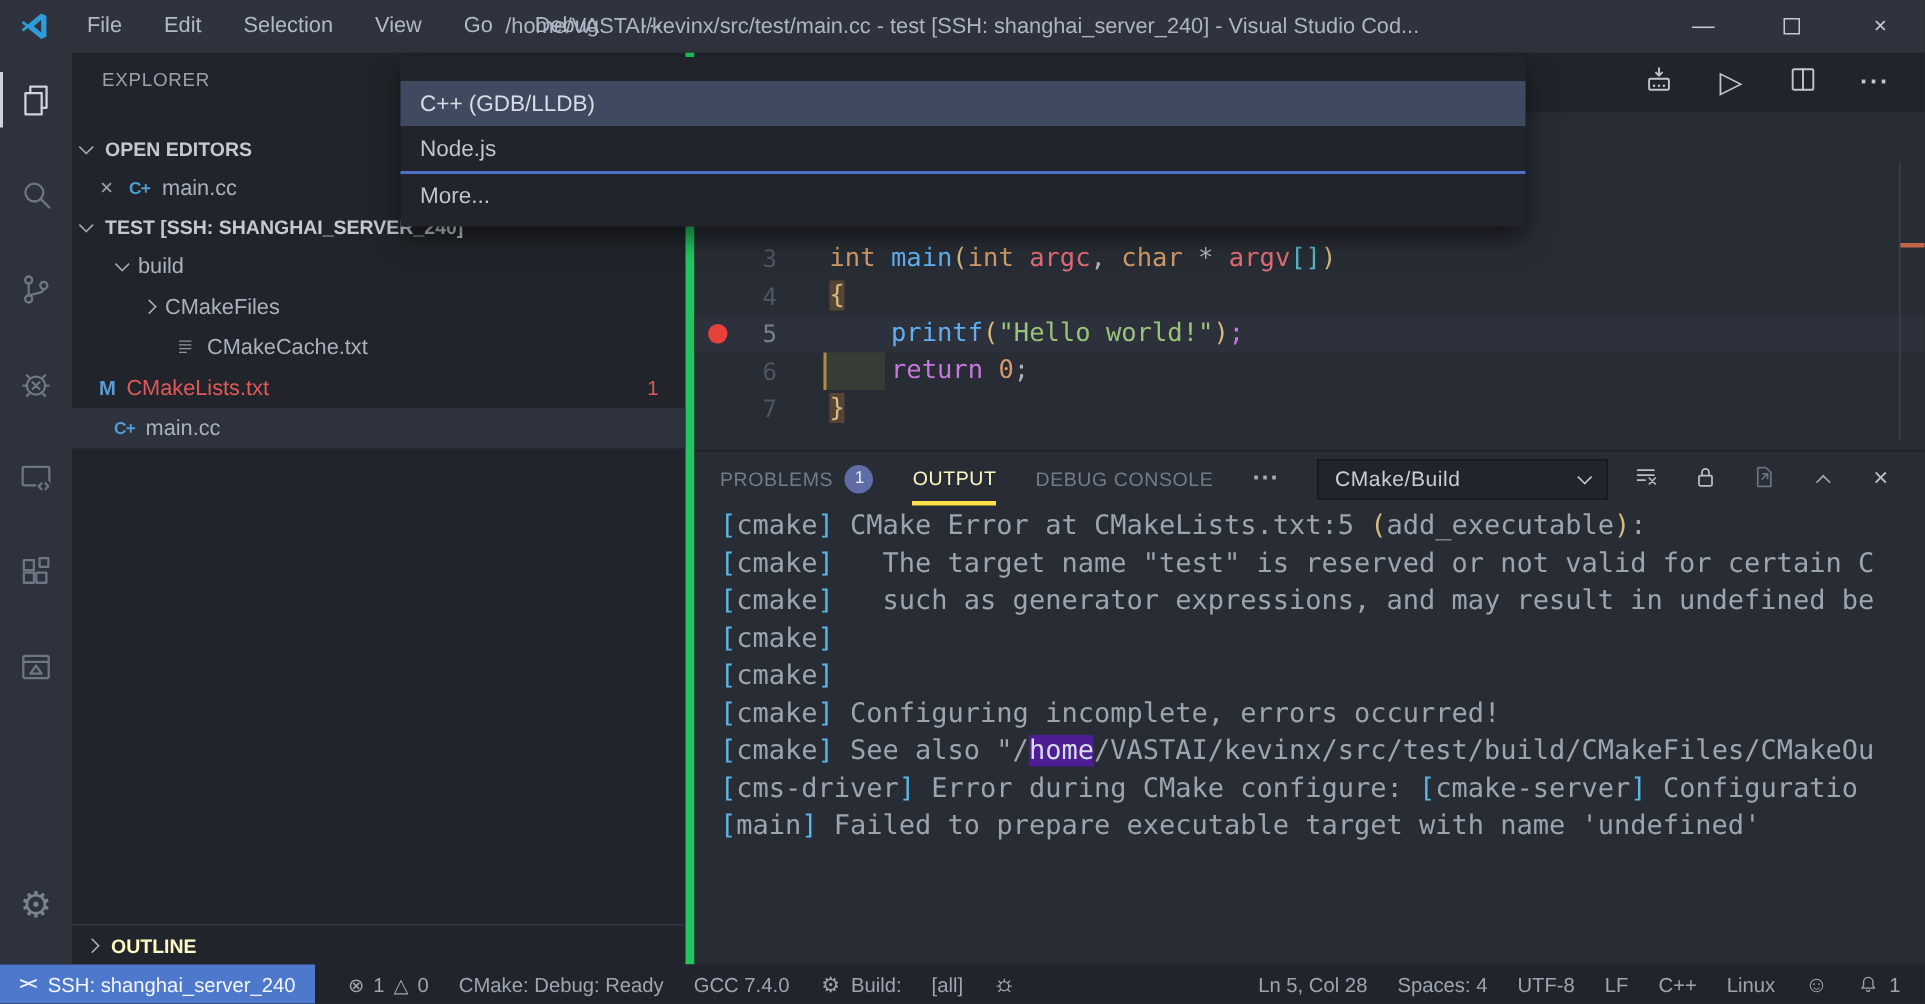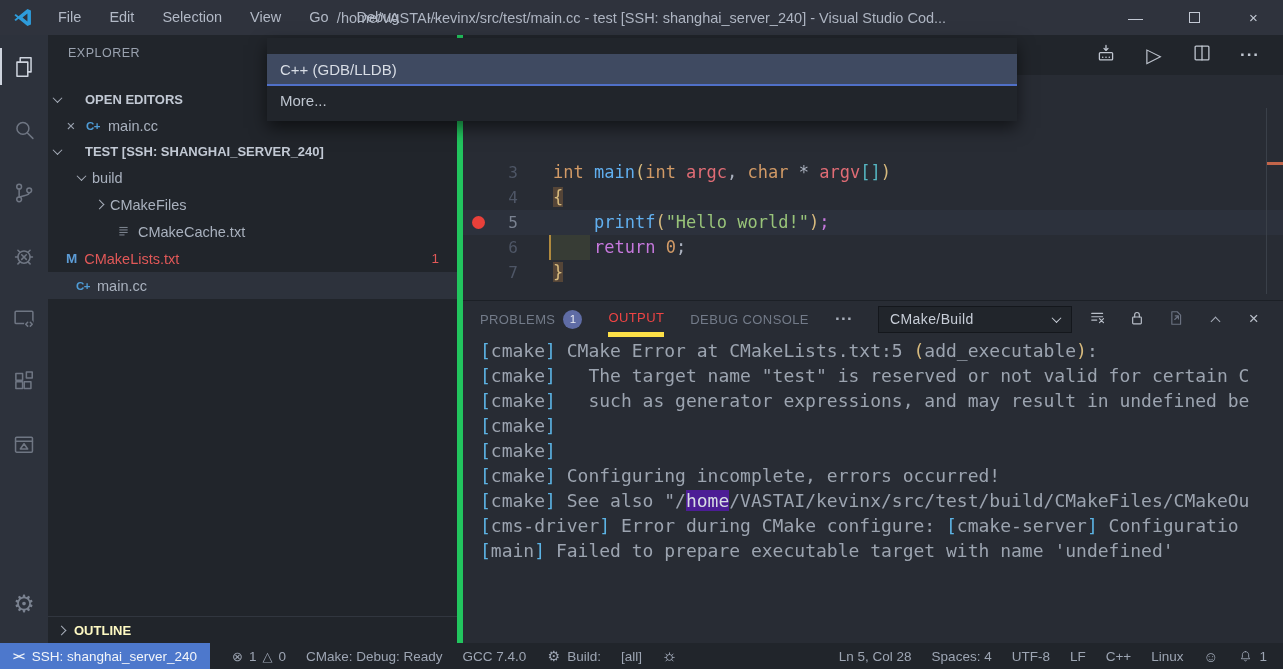--- a/index.html
+++ b/index.html
@@ -21,21 +21,21 @@
 #activitybar{position:absolute;left:0;top:35px;width:48px;height:608px;background:#2D323C;display:flex;flex-direction:column;align-items:center;z-index:2}
 .ab-item{width:48px;height:63px;display:flex;align-items:center;justify-content:center;color:#6F7683;position:relative}
 .ab-item.active{color:#CED4DE}
 .ab-item.active::before{content:"";position:absolute;left:0;top:13px;bottom:13px;width:2px;background:#CED4DE}
 .ab-item .icon{width:26px;height:26px}
 .ab-bottom{margin-top:auto;margin-bottom:8px;color:#7A8290}
 
 
 #sidebar{position:absolute;left:48px;top:35px;width:415px;height:608px;background:#21252B;color:#9BA3B0;overflow:hidden;border-right:6px solid #22c55e}
 .sb-title{height:36px;display:flex;align-items:center;padding-left:20px;font-size:12.5px;letter-spacing:.5px;color:#9AA2AF}
-.sec-head{height:25px;display:flex;align-items:center;gap:24px;padding-left:6px;font-weight:bold;font-size:13px;color:#C2C9D4;white-space:nowrap}
+.sec-head{height:25px;display:flex;align-items:center;gap:9px;padding-left:6px;font-weight:bold;font-size:13px;color:#C2C9D4;white-space:nowrap}
 .sec-head.first{margin-top:16px}
 .oe-row{display:flex;align-items:center;gap:8px;padding-left:16px;height:27px;font-size:14.5px;color:#A9B1BE}
 .tree-row{height:27px;display:flex;align-items:center;gap:7px;font-size:14.5px;color:#A9B1BE;white-space:nowrap}
 .tree-row.selected{background:#2D323C}
 .badge-red{margin-left:auto;margin-right:18px;color:#E15858;font-size:13.5px}
 .m-icon{color:#5C9CD6;font-weight:bold;font-size:13.5px}
 .cpp-badge{color:#4F9CD6;font-weight:bold;font-size:11.5px;letter-spacing:-.5px}
 .list-icon{width:15px;height:15px;color:#8F97A3}
 .x-icon{color:#9AA2AF;font-size:15px;width:14px}
 .chev{display:inline-block;width:7px;height:7px;border-right:1.5px solid #A7AEBA;border-bottom:1.5px solid #A7AEBA;flex:none}
@@ -60,21 +60,21 @@
 .c-gold{color:#D7BA7D}.c-red{color:#E06C75}.c-cyan{color:#56B6C2}.c-gray{color:#ABB2BF}
 .brkt{color:#D7BA7D;background:rgba(160,110,60,.38)}
 .scope{position:absolute;left:86px;top:135px;width:41px;height:50px;background:rgba(130,135,60,.18);border-left:2px solid #B08A3E}
 .ruler-line{position:absolute;left:803px;top:73px;height:186px;border-left:1px solid #3A4049}
 .ruler-mark{position:absolute;left:804px;top:127px;width:16px;height:3px;background:#C2654A}
 
 
 #panel{position:absolute;left:0;top:265px;width:820px;height:343px;background:#282C34;border-top:1px solid #1C2026}
 #paneltabs{height:36px;display:flex;align-items:center;padding-left:17px;color:#737B89;font-size:13px;letter-spacing:.4px}
 .ptab{margin-right:26px;display:flex;align-items:center;gap:8px;height:100%;white-space:nowrap}
-.ptab.active{color:#ef4444;border-bottom:5px solid #fde047;padding-top:1px}
+.ptab.active{color:#fef9c3;border-bottom:3px solid #fde047;padding-top:1px}
 .tab-badge{width:19px;height:19px;border-radius:50%;background:#5F6CA5;color:#E8EBF2;display:flex;align-items:center;justify-content:center;font-size:11.5px;letter-spacing:0}
 .poverflow{color:#A7AEBA;font-size:17px;margin-right:10px;font-weight:bold}
 #channel{margin-left:auto;width:194px;height:27px;background:#21252B;border:1px solid #14171C;color:#C8CED8;font-size:14px;display:flex;align-items:center;padding:0 11px;margin-right:16px}
 #channel .chev{margin-left:auto;border-color:#C8CED8}
 .p-action{margin-right:19px;color:#B9BFC9}
 .p-action .icon{width:20px;height:20px}
 .p-action.dim{color:#6A7180}
 #output{position:absolute;top:37px;left:0;right:0;bottom:0;padding-left:17px;font-family:"DejaVu Sans Mono",monospace;font-size:18px;line-height:25px;white-space:pre;color:#9CA4B0;overflow:hidden}
 .o-br{color:#5CB3E4}
 .o-gold{color:#D7BA7D}
@@ -397,17 +397,20 @@
         <span>1</span>
       </div>
     </div>
   </div>
 
 <div id="quickpick">
   <div id="qp-list">
       <div class="qp-item selected">
         <span>C++ (GDB/LLDB)</span>
       </div>
+      <div class="qp-item">
+        <span>Node.js</span>
+      </div>
       <div class="qp-item sep">
         <span>More...</span>
       </div>
     </div>
 </div>
 
 </body></html>

